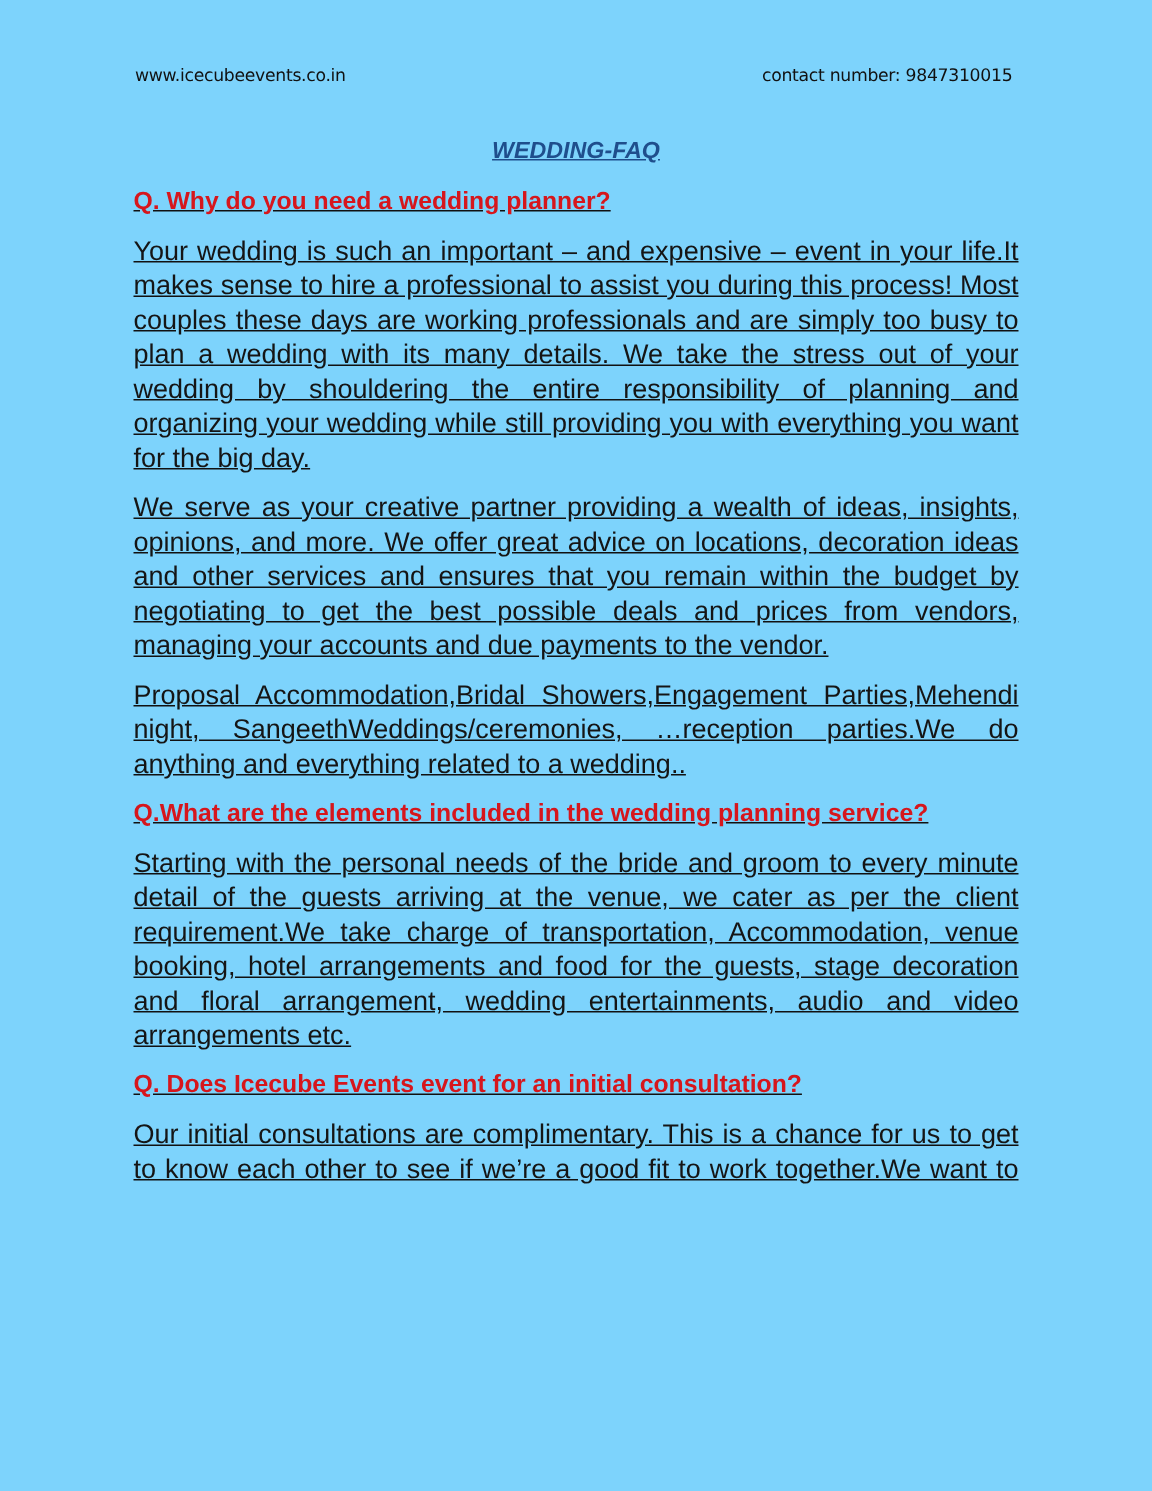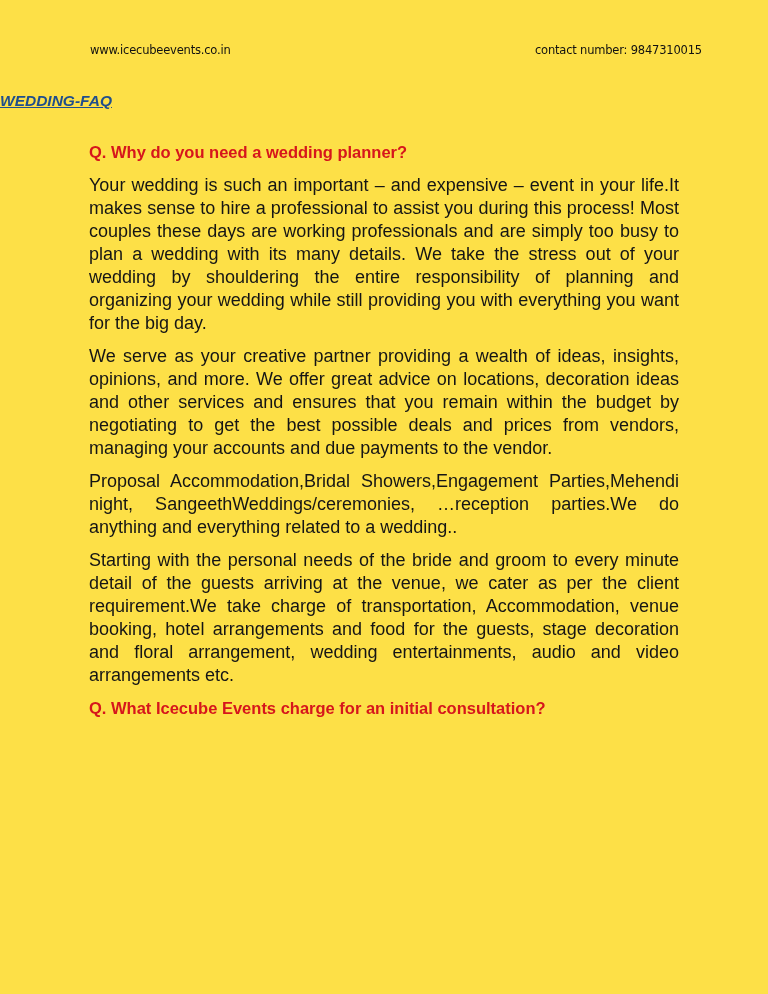--- a/index.html
+++ b/index.html
@@ -1,38 +1,40 @@
 <!DOCTYPE html>
 <html><head>
   <meta charset="utf-8">
   <style>
     html, body { margin: 0; padding: 0; background: #ffffff; }
     body { width: 768px; height: 994px; overflow: hidden; position: relative; font-family: "Liberation Sans", sans-serif; color: #111; }
-    .page { position: absolute; left: 0; top: 0; width: 768px; height: 994px; background: #fde047; }
+    .page { position: absolute; left: 0; top: 0; width: 768px; height: 994px; background: #7dd3fc; }
     .hdr { position: absolute; top: 43px; font-family: "DejaVu Sans", sans-serif; font-size: 11.5px; color: #111; letter-spacing: -0.2px; }
     .hdr.left { left: 90px; }
-    .hdr.right { left: 535px; }
-    .title { position: absolute; top: 92px; left: 0; width: 768px; text-align: left; font-weight: bold; font-style: italic; text-decoration: underline; color: #1f4e8c; font-size: 15.5px; padding-left: 0; }
-    .content { position: absolute; left: 89px; top: 141px; width: 590px; }
+    .hdr.right { left: 508px; }
+    .title { position: absolute; top: 92px; left: 0; width: 768px; text-align: center; font-weight: bold; font-style: italic; text-decoration: underline; color: #1f4e8c; font-size: 15.5px; padding-left: 0; }
+    .content { position: absolute; left: 89px; top: 123px; width: 590px; text-decoration: underline; }
     .q { color: #d6161c; font-weight: bold; font-size: 16.5px; line-height: 23px; margin: 0 0 10px 0; }
     .p { font-size: 18px; line-height: 23px; text-align: justify; margin: 0 0 10px 0; color: #151515; }
   </style>
 </head>
 <body>
 
 <div class="page">
   <div class="hdr left">www.icecubeevents.co.in</div>
   <div class="hdr right">contact number: 9847310015</div>
 
   <div class="title">WEDDING-FAQ</div>
 
   <div class="content">
     <div class="q">Q. Why do you need a wedding planner?</div>
     <div class="p">Your wedding is such an important – and expensive – event in your life.It makes sense to hire a professional to assist you during this process! Most couples these days are working professionals and are simply too busy to plan a wedding with its many details. We take the stress out of your wedding by shouldering the entire responsibility of planning and organizing your wedding while still providing you with everything you want for the big day.</div>
     <div class="p">We serve as your creative partner providing a wealth of ideas, insights, opinions, and more. We offer great advice on locations, decoration ideas and other services and ensures that you remain within the budget by negotiating to get the best possible deals and prices from vendors, managing your accounts and due payments to the vendor.</div>
 
     <div class="p">Proposal Accommodation,Bridal Showers,Engagement Parties,Mehendi night, SangeethWeddings/ceremonies, …reception parties.We do anything and everything related to a wedding..</div>
 
+    <div class="q">Q.What are the elements included in the wedding planning service?</div>
     <div class="p">Starting with the personal needs of the bride and groom to every minute detail of the guests arriving at the venue, we cater as per the client requirement.We take charge of transportation, Accommodation, venue booking, hotel arrangements and food for the guests, stage decoration and floral arrangement, wedding entertainments, audio and video arrangements etc.</div>
 
-    <div class="q">Q. What Icecube  Events charge for an initial consultation?</div>
+    <div class="q">Q. Does Icecube  Events event for an initial consultation?</div>
+    <div class="p" style="text-align-last: justify;">Our initial consultations are complimentary. This is a chance for us to get to know each other to see if we’re a good fit to work together.We want to</div>
   </div>
 </div>
 
 </body></html>

